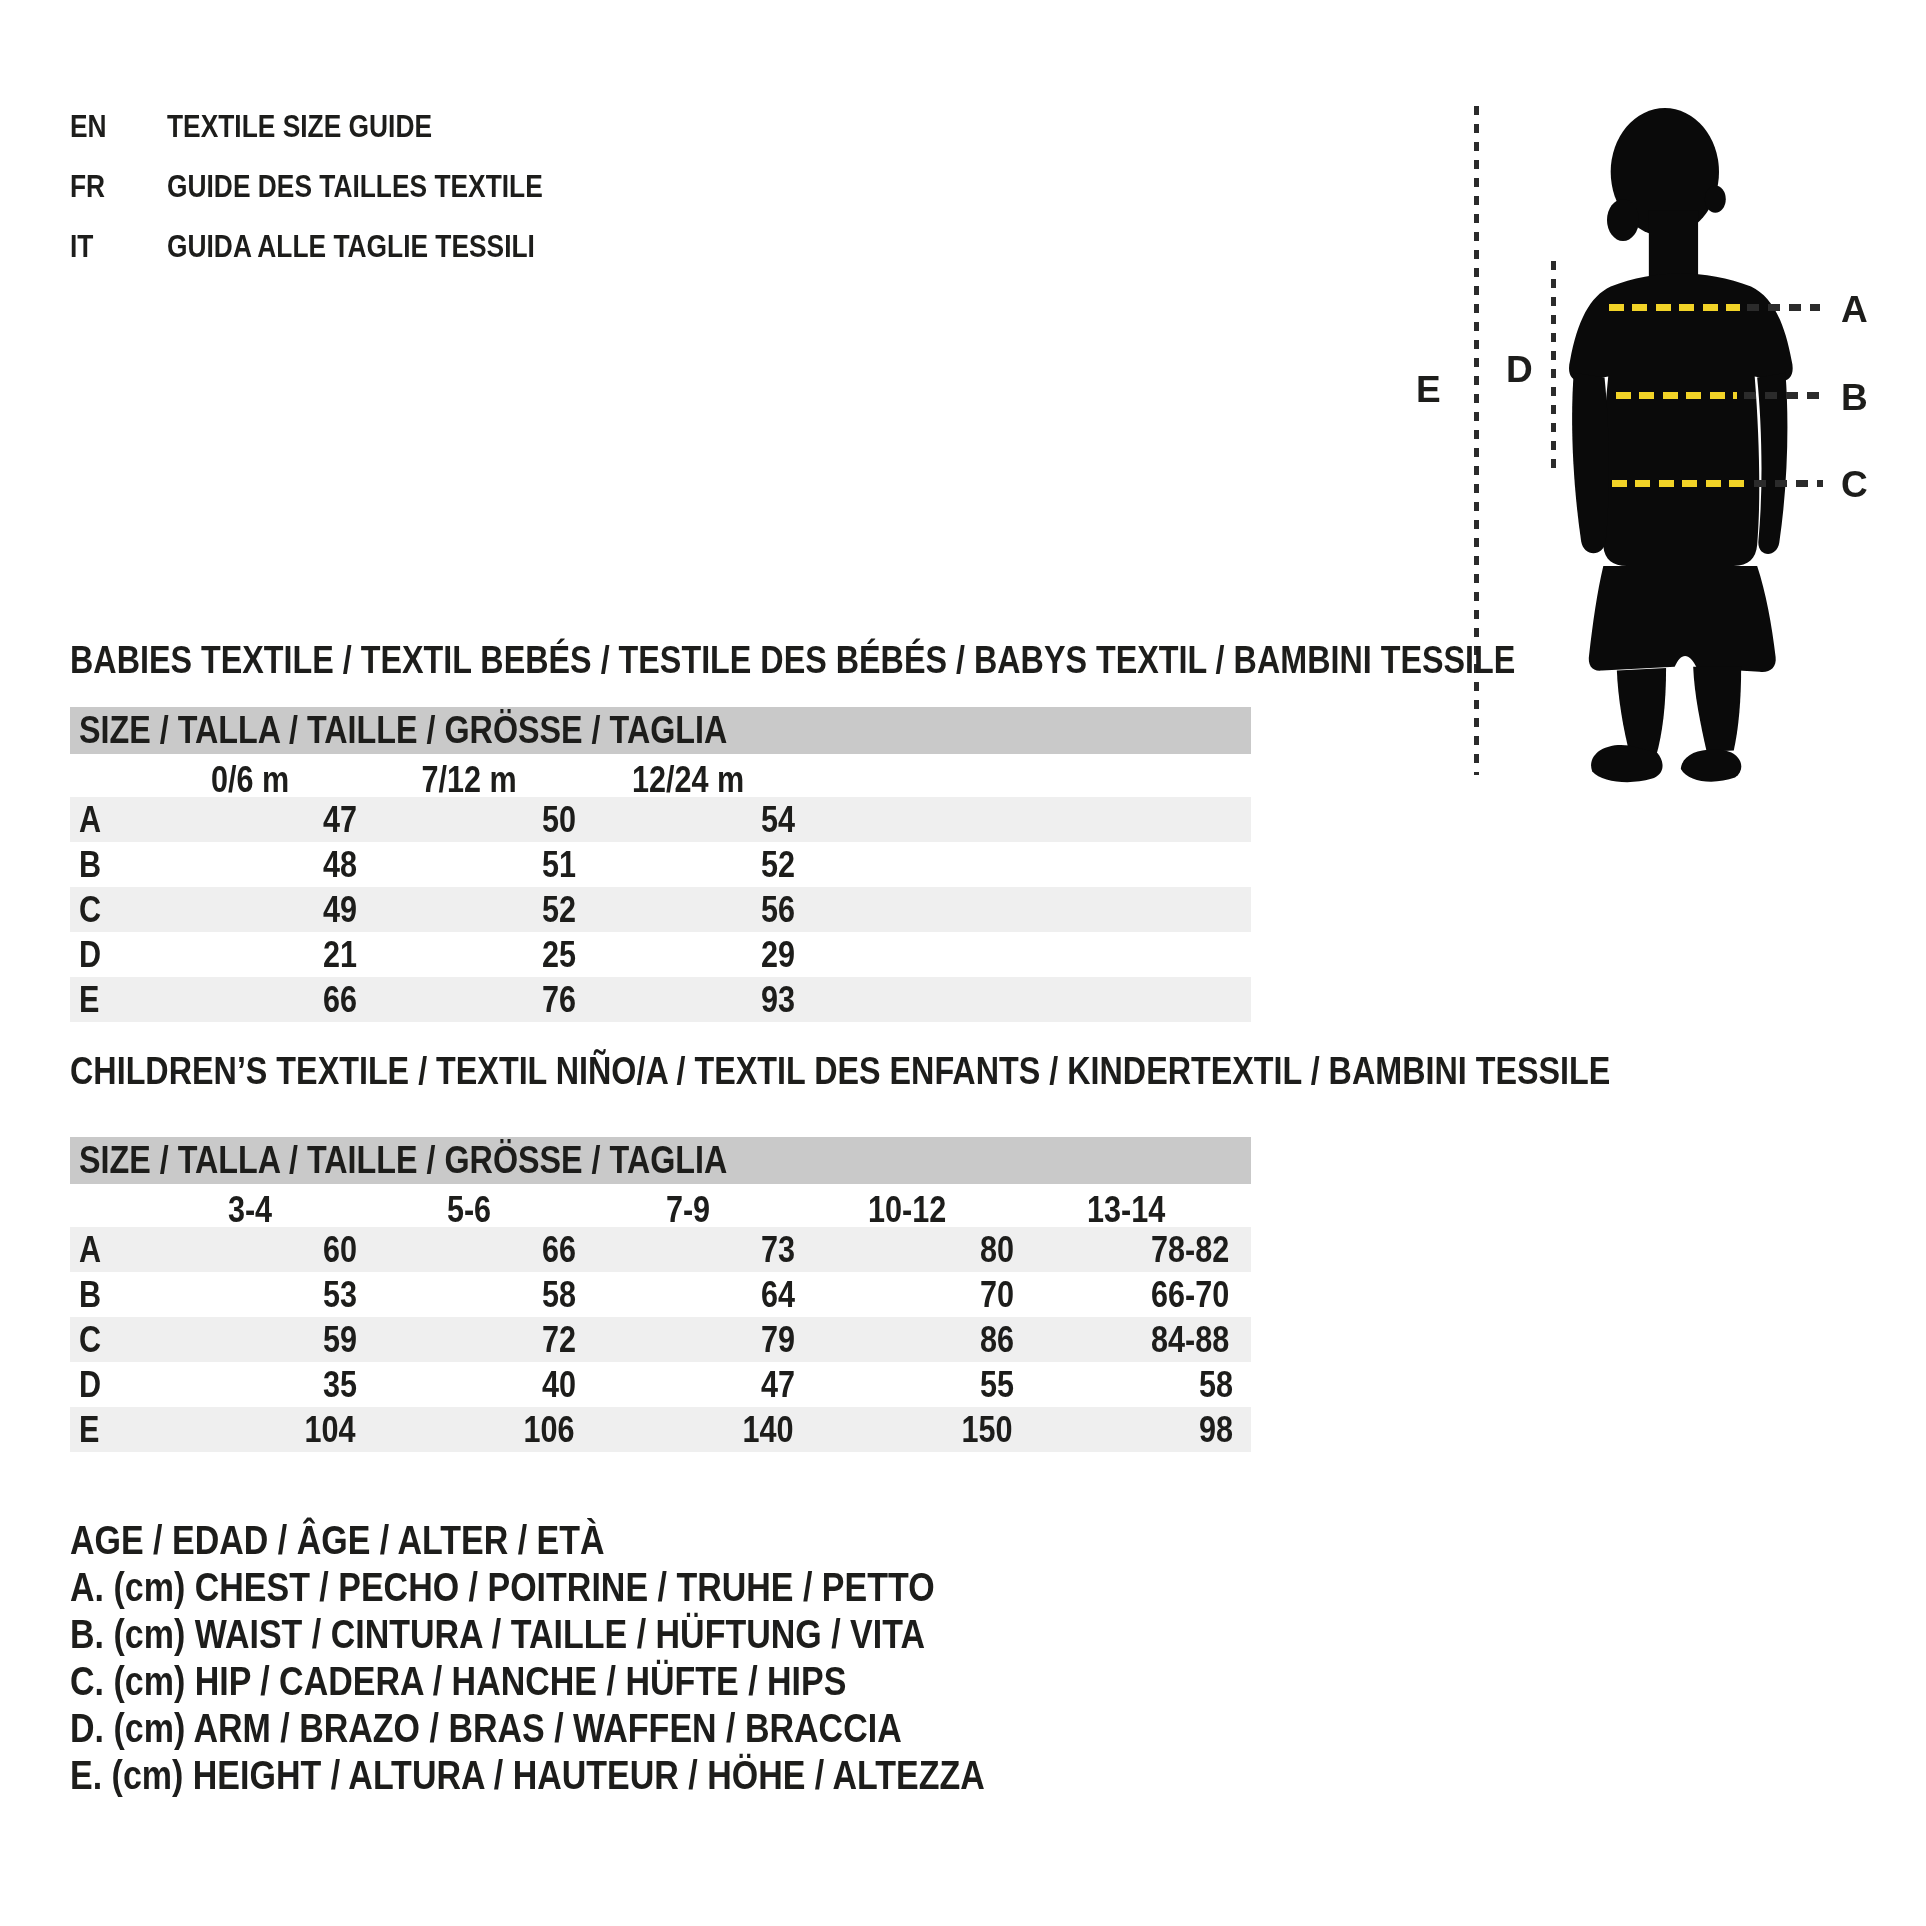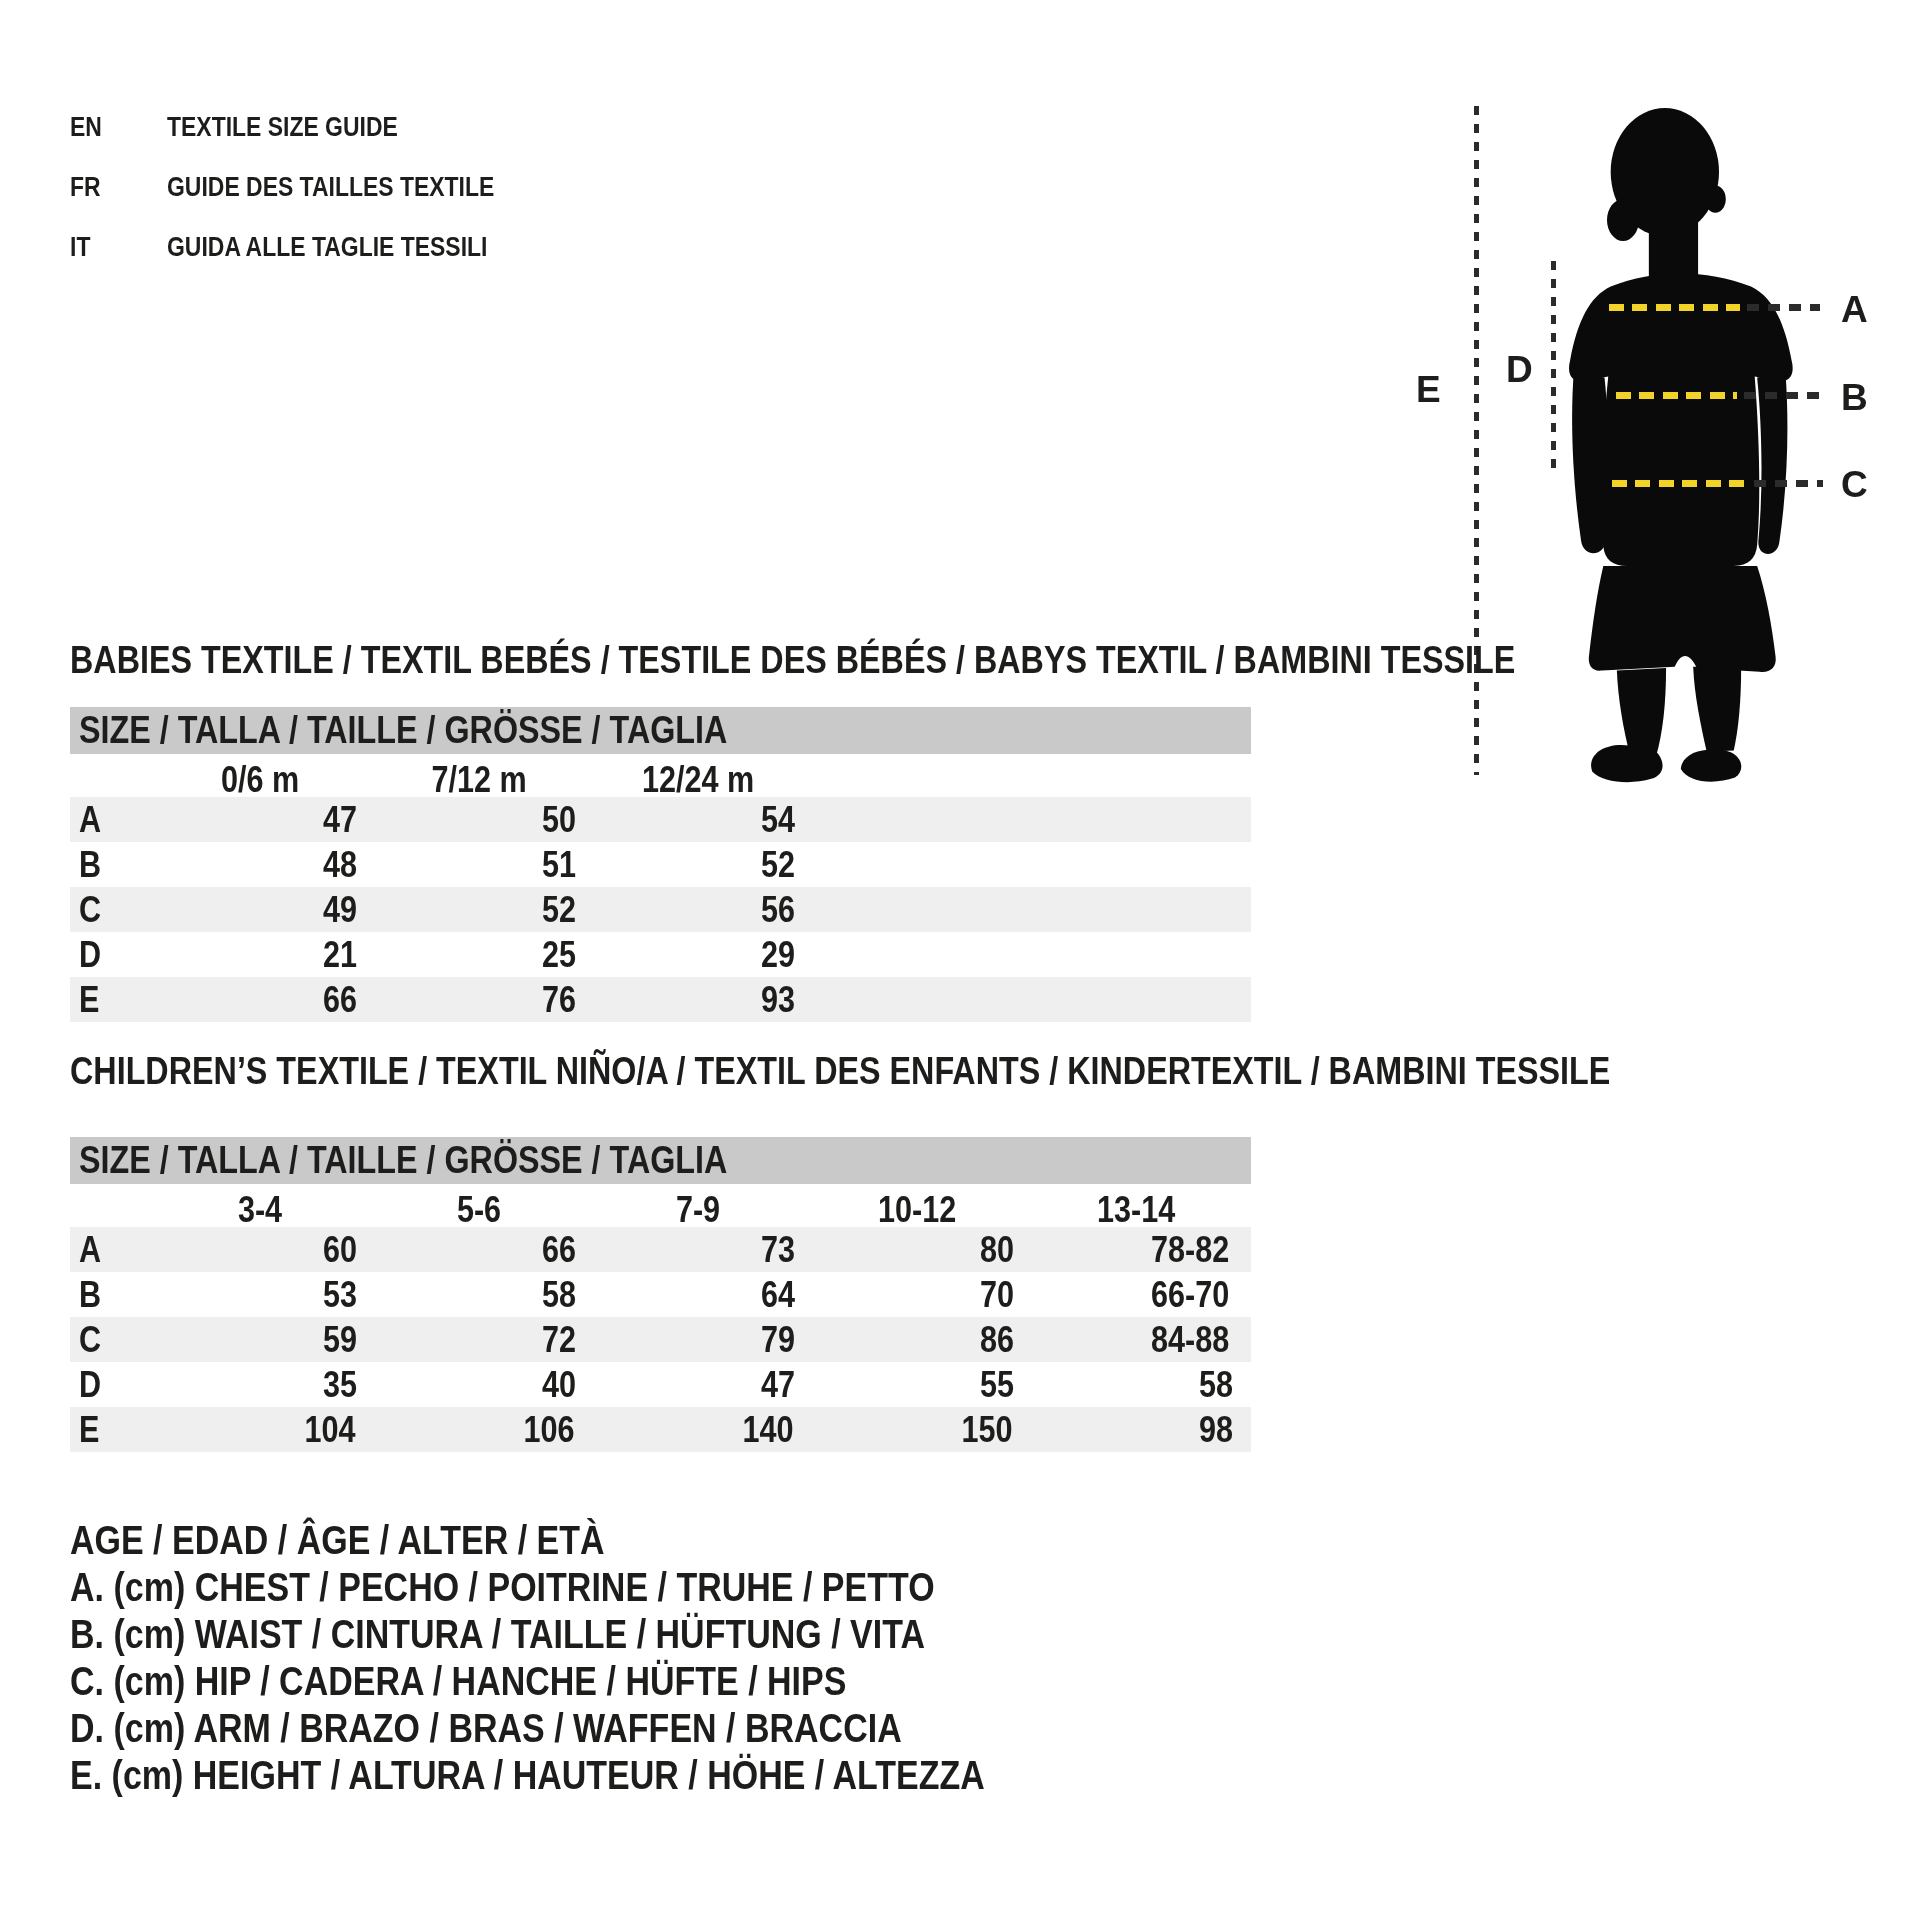--- a/index.html
+++ b/index.html
@@ -11,21 +11,21 @@
     font-weight:700;
     color:var(--ink,#1d1d1b);
     overflow:hidden;
   }
   
   .condL{display:inline-block;transform:scaleX(0.85);transform-origin:0 50%;white-space:nowrap;}
   .condC{display:inline-block;transform:scaleX(0.85);transform-origin:50% 50%;white-space:nowrap;}
 
   
   .langs{position:absolute;left:70px;top:97px;}
-  .lang-row{height:60px;line-height:60px;font-size:27px;}
+  .lang-row{height:60px;line-height:60px;font-size:31px;}
   .lang-code{display:inline-block;width:97px;vertical-align:top;}
   .lang-label{display:inline-block;vertical-align:top;}
 
   
   .sec-title{position:absolute;left:70px;font-size:38px;line-height:38px;}
   .babies-title{top:641px;}
   .children-title{top:1052px;text-align:right;}
 
   
   .size-bar{
@@ -34,21 +34,21 @@
     font-size:38px;line-height:47px;
     padding-left:8.6px;box-sizing:border-box;
   }
   .babies-bar{top:707px;}
   .children-bar{top:1137px;}
 
   
   .trow{display:grid;width:1181px;align-items:center;}
   .cols-3{grid-template-columns:71px 219px 219px 219px 1fr;}
   .cols-5{grid-template-columns:71px 219px 219px 219px 219px 219px 1fr;}
-  .colhead{position:absolute;left:80px;height:38px;}
+  .colhead{position:absolute;left:70px;height:38px;}
   .colhead .trow{height:38px;}
   .babies-cols{top:759px;}
   .children-cols{top:1189px;}
   .rows{position:absolute;left:70px;}
   .babies-rows{top:797px;}
   .children-rows{top:1227px;}
   .drow{height:45px;}
   .drow.stripe{background:var(--stripe,#efefef);}
   .cell-lbl{font-size:36px;padding-left:8.6px;}
   .cell-val{font-size:36px;text-align:right;}

